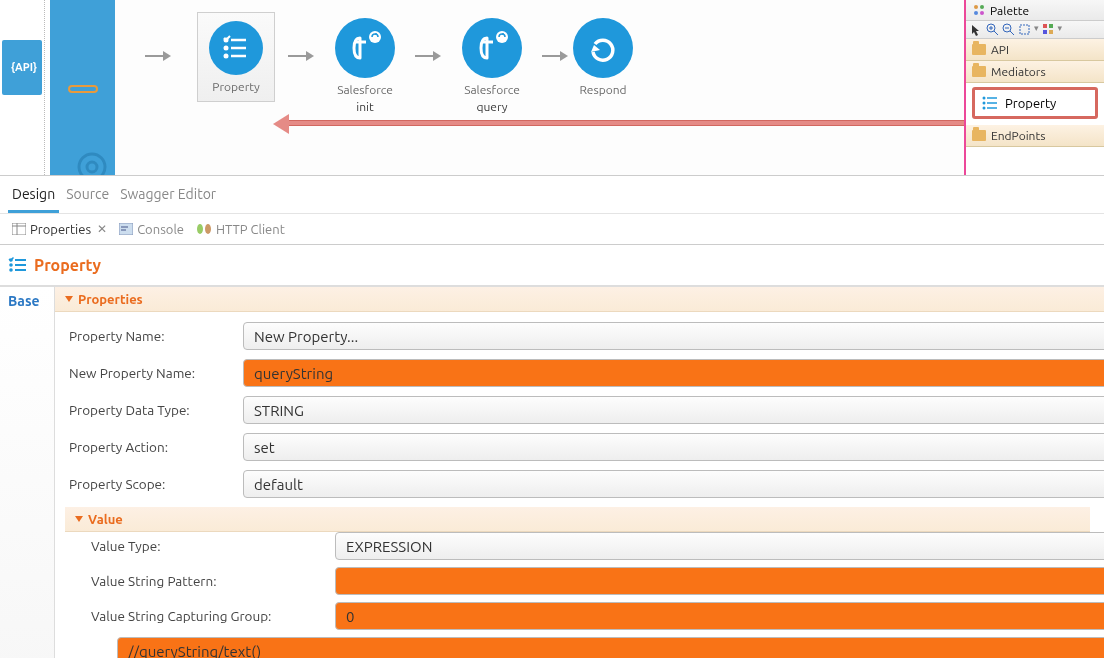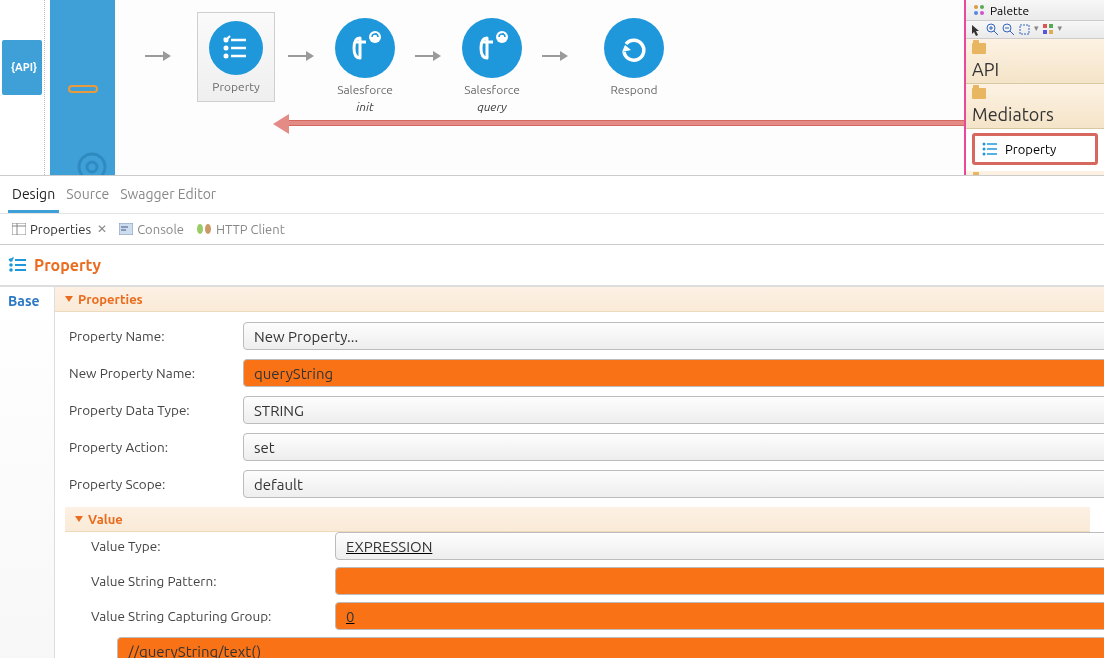--- a/index.html
+++ b/index.html
@@ -11,34 +11,34 @@
 .left-strip3 { width: 65px; height: 175px; background: #3fa0d8; display:flex; flex-direction:column; align-items:center; padding-top: 85px; }
 .left-strip3 .small-icon { width: 30px; height: 8px; border: 2px solid #e89a3c; border-radius: 12px; }
 
 .api-badge { position:absolute; left:2px; top:40px; width:40px; height:55px; background:#3fa0d8; display:flex; align-items:center; justify-content:center; color:#fff; border-radius:2px; }
 
 .canvas { flex:1; background:#fdfdfd; position:relative; }
 
 .node { position:absolute; text-align:center; }
 .node-circle { width:60px; height:60px; border-radius:50%; background:#1f98db; display:flex; align-items:center; justify-content:center; margin:0 auto; }
 .node-label { font-size:12px; color:#6a6a6a; margin-top:5px; }
-.node-sub { font-size:12px; color:#3a3a3a; margin-top:4px;font-style:italic; }
+.node-sub { font-size:12px; color:#3a3a3a; margin-top:4px; }
 
 .property-node { border:1px solid #cfcfcf; background:linear-gradient(#fafafa,#efefef); width:78px; height:90px; display:flex; flex-direction:column; align-items:center; padding-top:8px; }
 
 .arrow-short { position:absolute; width:24px; height:2px; background:#9a9a9a; }
 .arrow-short::after { content:''; position:absolute; right:-2px; top:-4px; border-left:8px solid #9a9a9a; border-top:5px solid transparent; border-bottom:5px solid transparent; }
 
 .long-arrow { position:absolute; left:172px; top:120px; height:6px; background:#e58b86; width:780px; border-top:1px solid #d26860; border-bottom:1px solid #d26860; }
 .long-arrow::before { content:''; position:absolute; left:-14px; top:-7px; border-right:16px solid #e58b86; border-top:10px solid transparent; border-bottom:10px solid transparent; }
 
 .palette { position:absolute; right:0; top:0; width:140px; background:#fff; border-left:2px solid #ec4899; height:175px; overflow:hidden; }
 .palette-head { background:linear-gradient(#f7f7f7,#eaeaea); border-bottom:1px solid #ccc; font-size:12px; padding:3px 6px; display:flex; align-items:center; gap:4px; }
 .palette-tools { background:linear-gradient(#f7f7f7,#eaeaea); border-bottom:1px solid #ccc; padding:2px 4px; display:flex; gap:3px; font-size:11px; }
-.palette-folder { background:linear-gradient(#fdf2e3,#f4e4c8); border-bottom:1px solid #d8c89f; font-size:18px; padding:4px 6px; display:flex; align-items:flex-start; gap:5px; color:#333;flex-direction:column; }
+.palette-folder { background:linear-gradient(#fdf2e3,#f4e4c8); border-bottom:1px solid #d8c89f; font-size:12px; padding:4px 6px; display:flex; align-items:center; gap:5px; color:#333; }
 .palette-item { border:3px solid #d6685f; border-radius:3px; margin:4px 6px; padding:4px 6px; display:flex; align-items:center; gap:6px; background:#fff; font-size:13px; }
 
 .editor-tabs { border-top:1px solid #ccc; display:flex; gap:3px; padding:6px 8px 0; font-size:14px; }
 .editor-tab { padding:4px 4px 8px; color:#888; cursor:pointer; }
 .editor-tab.active { color:#222; border-bottom:3px solid #3fa0d8; }
 
 .bottom-tabs { display:flex; gap:4px; padding:6px 8px; border-bottom:1px solid #ccc; font-size:13px; align-items:center; border-top:1px solid #e4e4e4; }
 .bottom-tab { display:flex; align-items:center; gap:4px; color:#888; padding:2px 4px; }
 .bottom-tab.active { color:#333; }
 .close-x { font-size:12px; color:#888; margin-left:2px; }
@@ -57,21 +57,21 @@
 .form-row { display:flex; align-items:center; margin-bottom:9px; }
 .form-row label { font-size:13.5px; color:#444; width:148px; }
 .form-row .ctrl { flex:1; }
 
 .combo, .txt { width:100%; height:28px; border:1px solid #bcbcbc; border-radius:4px; background:linear-gradient(#fdfdfd,#eeeeee); padding:4px 10px; font-size:15px; display:flex; align-items:center; color:#333;margin-left:26px; }
 .txt { background:#f97316; }
 
 .value-section { padding-left:8px; }
 .form-row2 { display:flex; align-items:center; margin-bottom:7px; padding-left:14px; }
 .form-row2 label { font-size:13.5px; color:#444; width:218px; }
-.form-row2 .ctrl { flex:1;text-decoration:underline; }
+.form-row2 .ctrl { flex:1; }
 
 .folder-icon { width:14px; height:11px; background:#e8b560; border-radius:1px; display:inline-block; position:relative; }
 .folder-icon::before { content:''; position:absolute; top:-3px; left:1px; width:6px; height:3px; background:#e8b560; border-radius:1px 1px 0 0; }
 
 svg { display:block; }
 .gear-shape { position:absolute; left:73px; top:148px; width:38px; height:27px; overflow:hidden; }
 </style>
 </head>
 <body>
 
@@ -138,21 +138,21 @@
             <path d="M25 7 a3 3 0 1 1 6 0" stroke="#1f98db" stroke-width="1.5" fill="none"></path>
             <line x1="28" y1="4" x2="30" y2="4" stroke="#1f98db" stroke-width="1.5"></line>
           </svg>
         </div>
       <div class="node-label">Salesforce</div>
       <div class="node-sub">query</div>
     </div>
 
     <div class="arrow-short" style="left:427px; top:55px;"></div>
 
-    <div class="node" style="left:479px; top:18px; width:80px;">
+    <div class="node" style="left:448px; top:18px; width:80px;">
       <div class="node-circle">
           <svg width="36" height="36" viewBox="0 0 36 36">
             <path d="M10 14 a10 10 0 1 1 -2 8" stroke="#fff" stroke-width="3.5" fill="none"></path>
             <path d="M6 22 l3 -7 l6 5 z" fill="#fff"></path>
           </svg>
         </div>
       <div class="node-label">Respond</div>
     </div>
 
     <div class="long-arrow"></div>

